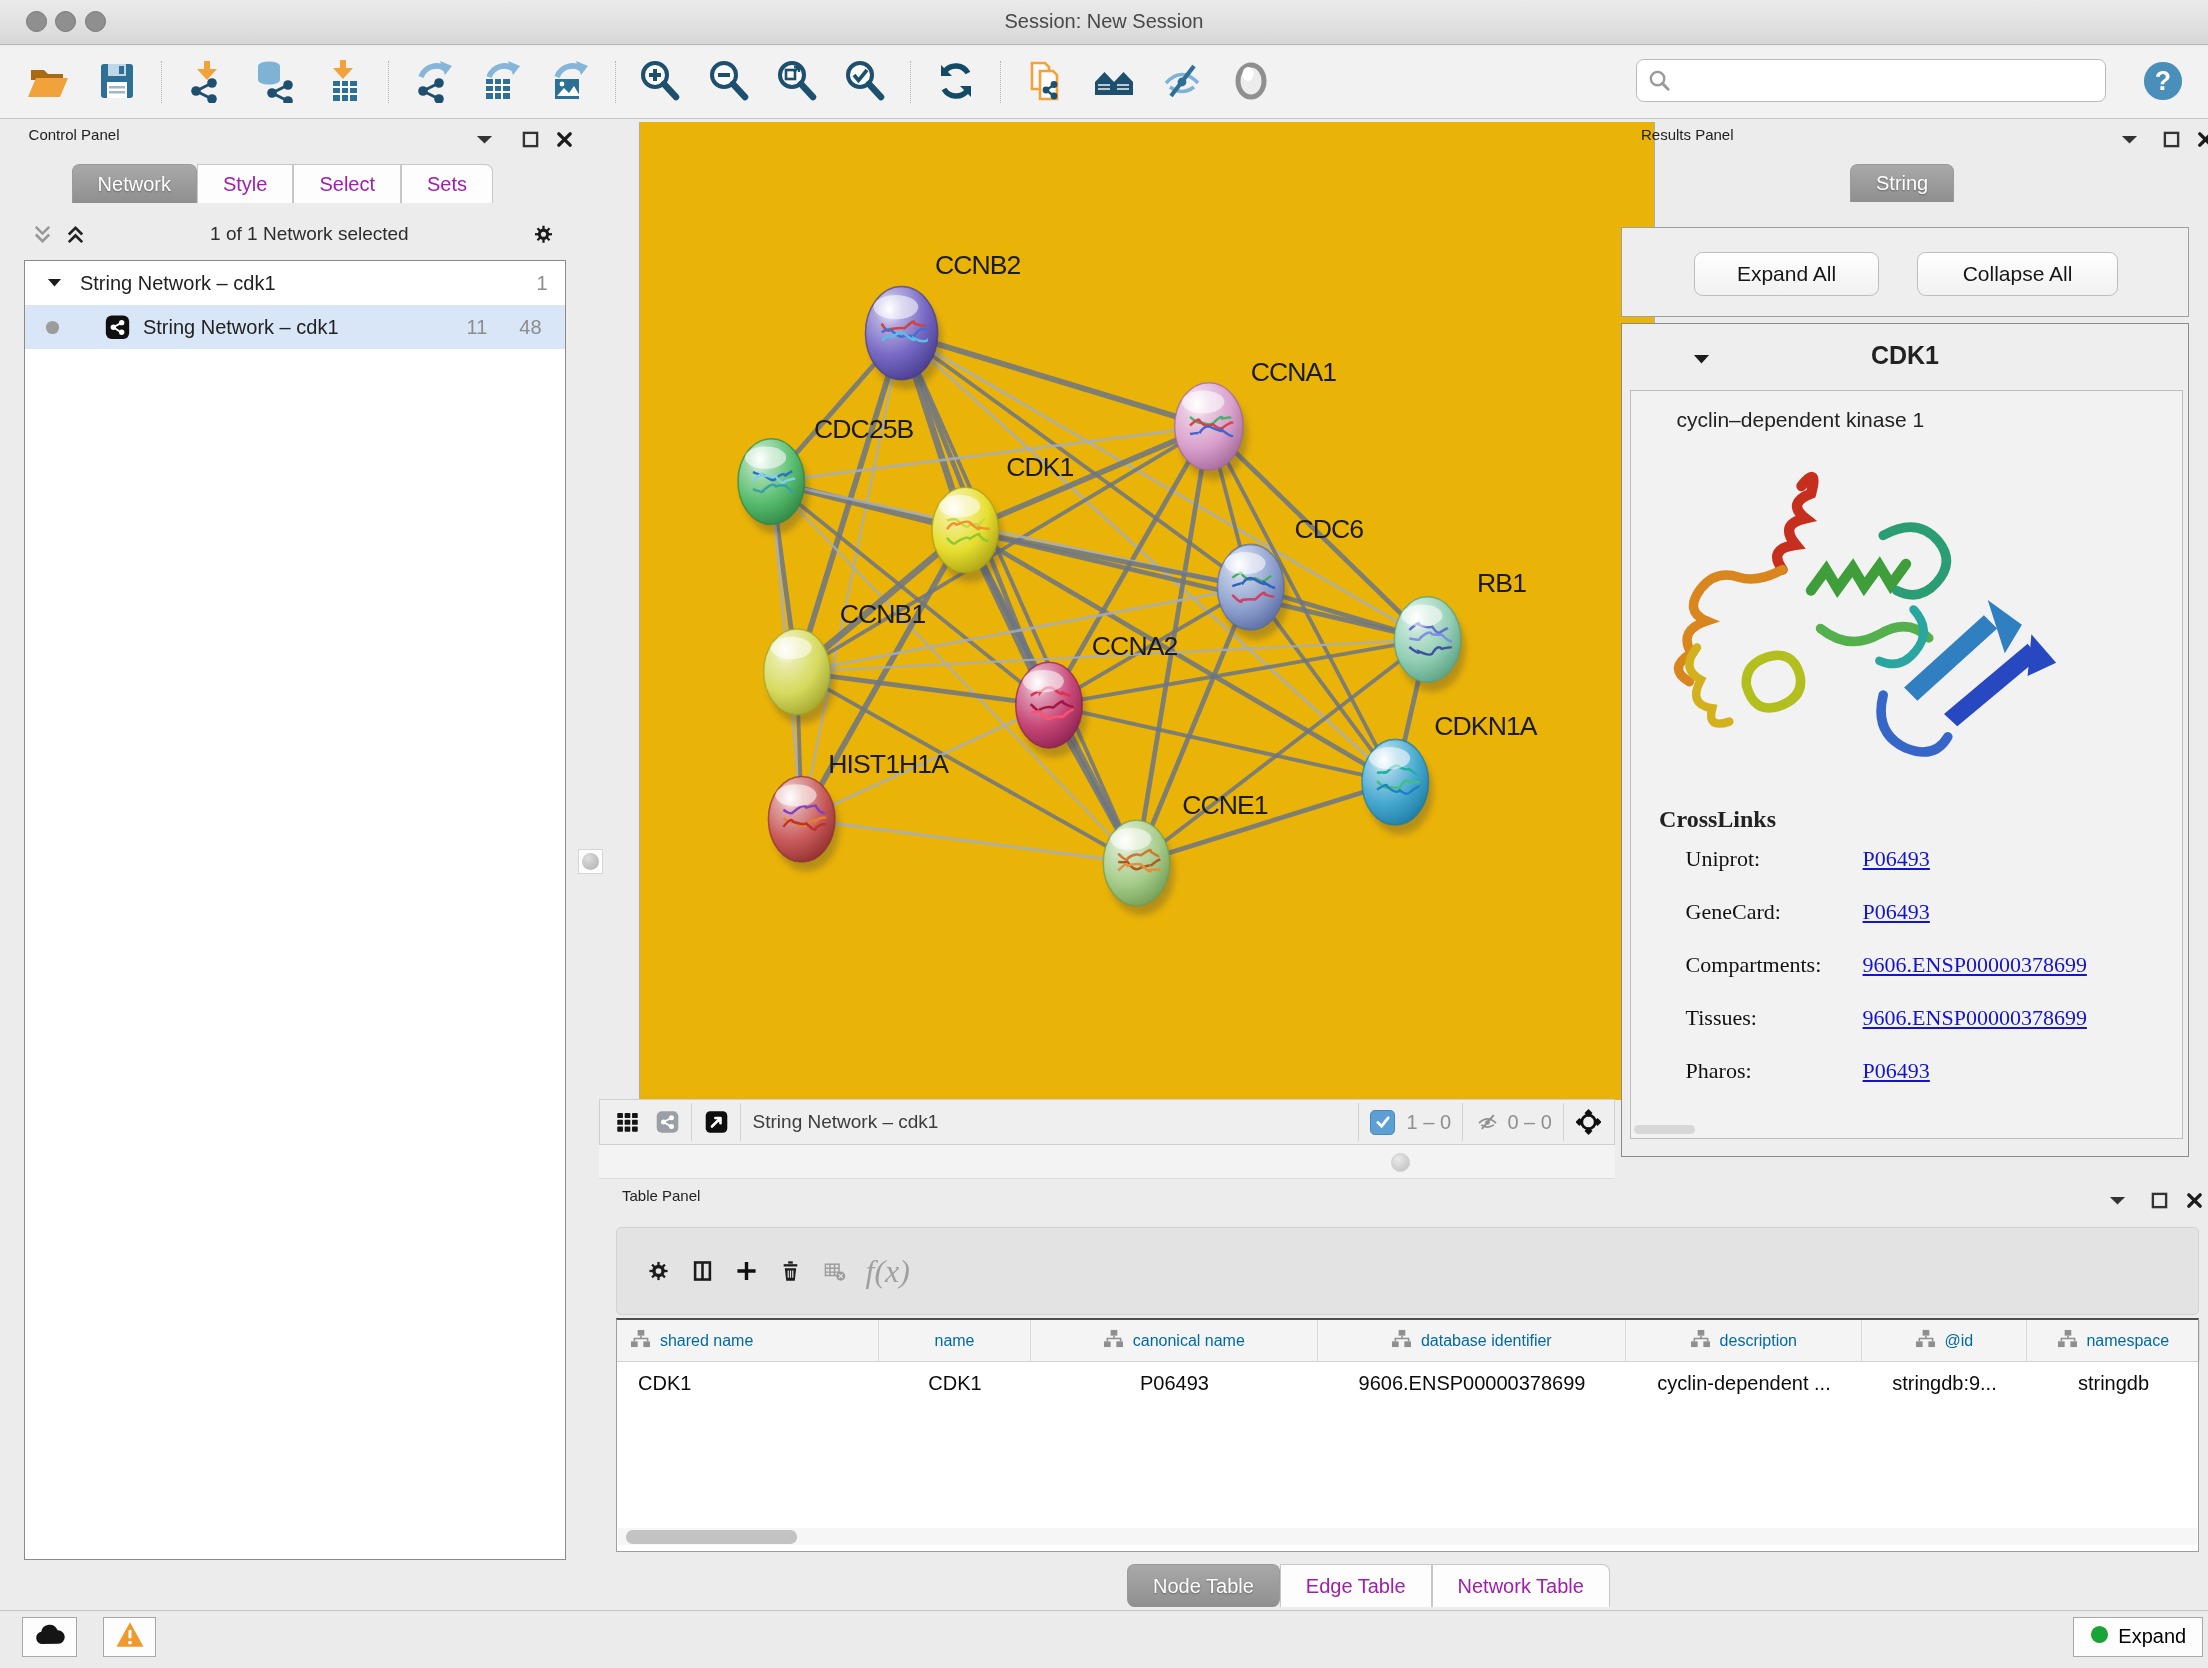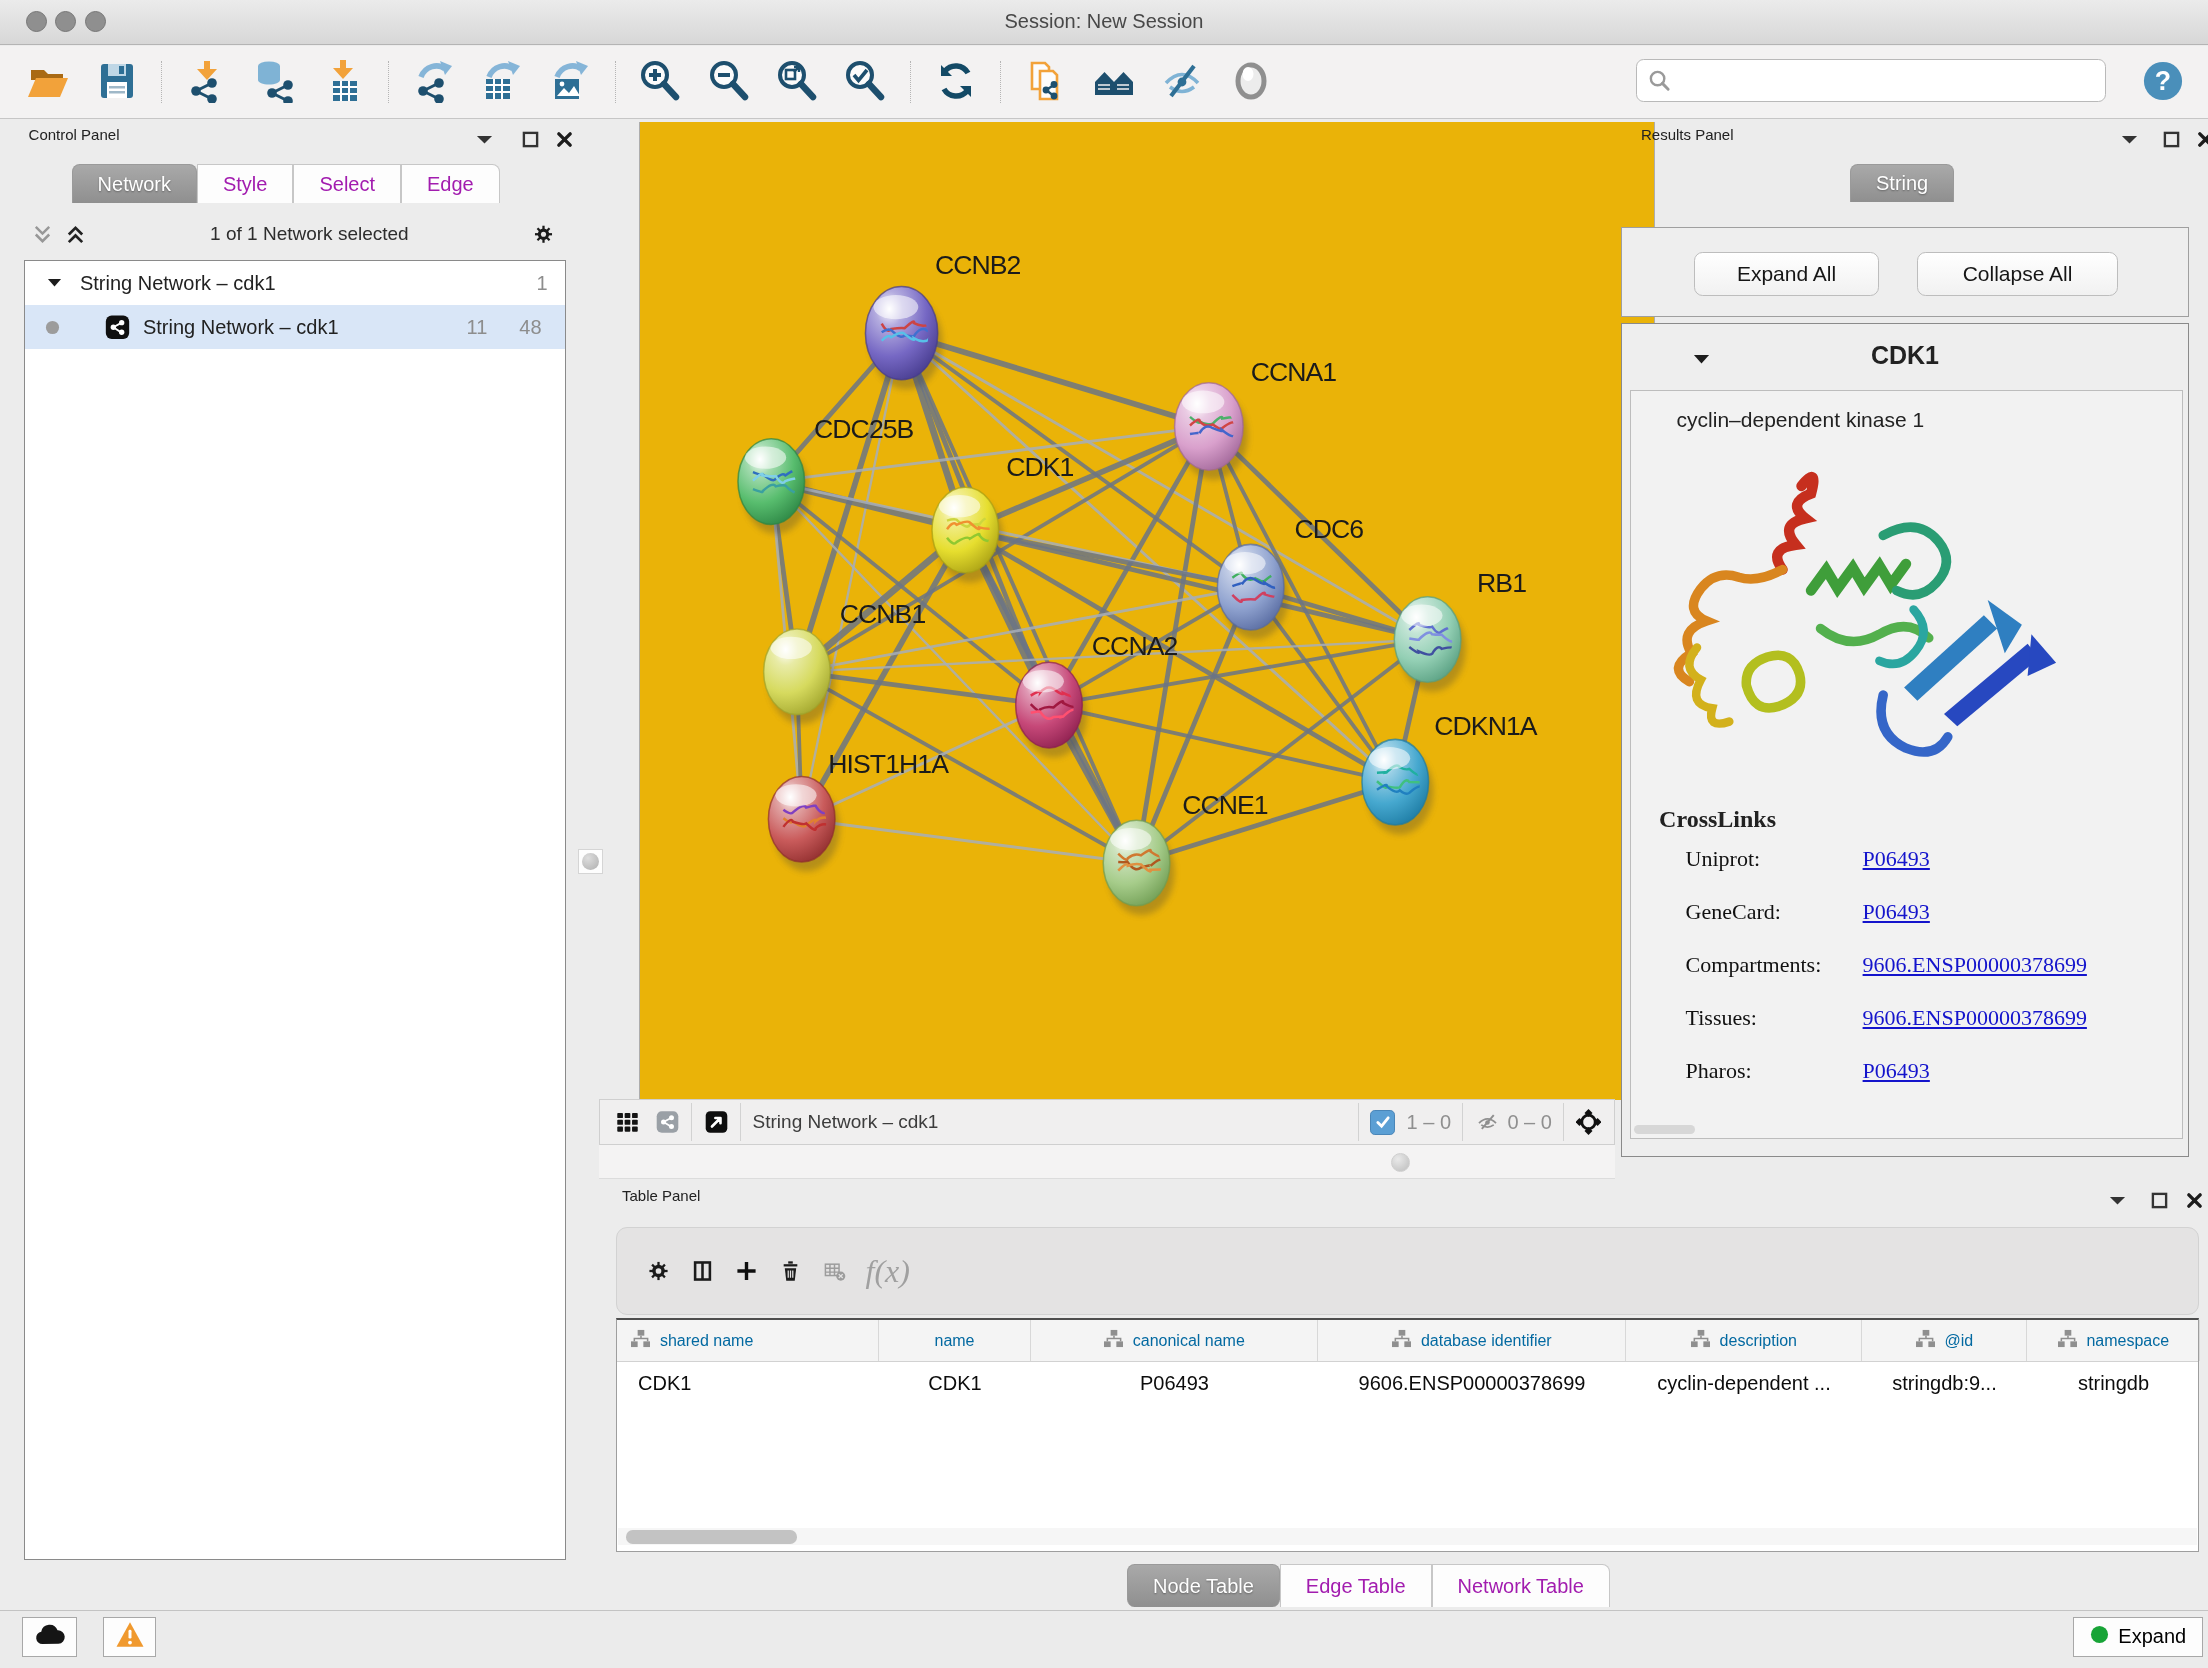--- a/index.html
+++ b/index.html
@@ -70,21 +70,21 @@
   .btn3d{background:linear-gradient(#ffffff,#f1f1f1);border:1px solid #bdbdbd;border-radius:8.6px;
     font-size:21px;color:#161616;display:flex;align-items:center;justify-content:center;}
   .serif{font-family:"Liberation Serif","DejaVu Serif",serif;}
   .xlink{color:#1414cc;text-decoration:underline;font-size:22px;}
   .xlabel{font-size:22px;color:#111;}
   .xrow{position:relative;height:53px;}
 
   
   .tablepanel{left:578px;top:1179px;width:1630px;height:430px;background:#ececec;}
   .tp-toolbar{position:absolute;left:38px;top:48px;width:1583px;height:88px;background:#e4e3e3;
-    border:1px solid #d2d2d2;border-radius:11px;display:flex;align-items:center;gap:19px;padding-left:28.5px;}
+    border:1px solid #d2d2d2;border-radius:5px;display:flex;align-items:center;gap:19px;padding-left:28.5px;}
   .tp-toolbar svg{width:44px;height:44px;}
   .tbl{position:absolute;left:38px;top:139px;width:1583px;height:234px;background:#fff;
     border:1px solid #9e9e9e;border-top:2.9px solid #4e4e4e;}
   .thead{display:flex;height:42px;background:#f4f4f4;border-bottom:1px solid #d2d2d2;}
   .th{display:flex;align-items:center;justify-content:center;gap:8.6px;font-size:16px;color:#0369a1;
     border-right:1px solid #d8d8d8;overflow:hidden;white-space:nowrap;flex:0 0 auto;}
   .trow{display:flex;height:42px;}
   .td{display:flex;align-items:center;justify-content:center;font-size:20px;color:#0c0c0c;
     overflow:hidden;white-space:nowrap;flex:0 0 auto;}
   .hscroll{position:absolute;left:1px;bottom:5.7px;height:17px;width:1579px;background:#f6f6f6;}
@@ -338,21 +338,21 @@
     <span class="abs win-ic" style="left:544px;top:4.8px">
       <svg width="17" height="17" viewBox="0 0 18 18">
           <path d="M3 3l12 12M15 3L3 15" stroke="#1c1c1c" stroke-width="3.6" stroke-linecap="round"></path>
         </svg>
       </span>
 
     <div class="ctrl-tabs" id="ctrl-tabs">
         <div class="tab selected first">Network</div>
         <div class="tab">Style</div>
         <div class="tab">Select</div>
-        <div class="tab last">Edge</div>
+        <div class="tab last">Sets</div>
       </div>
 
     <div class="ctrl-sub">
       <span class="win-ic" style="margin-left:13.3px">
         <svg width="23" height="23" viewBox="0 0 24 24">
             <path d="M5 4l7 7 7-7M5 12l7 7 7-7" fill="none" stroke="#979797" stroke-width="2.6"></path>
           </svg>
         </span>
       <span class="win-ic" style="margin-left:7.6px">
         <svg width="23" height="23" viewBox="0 0 24 24">

